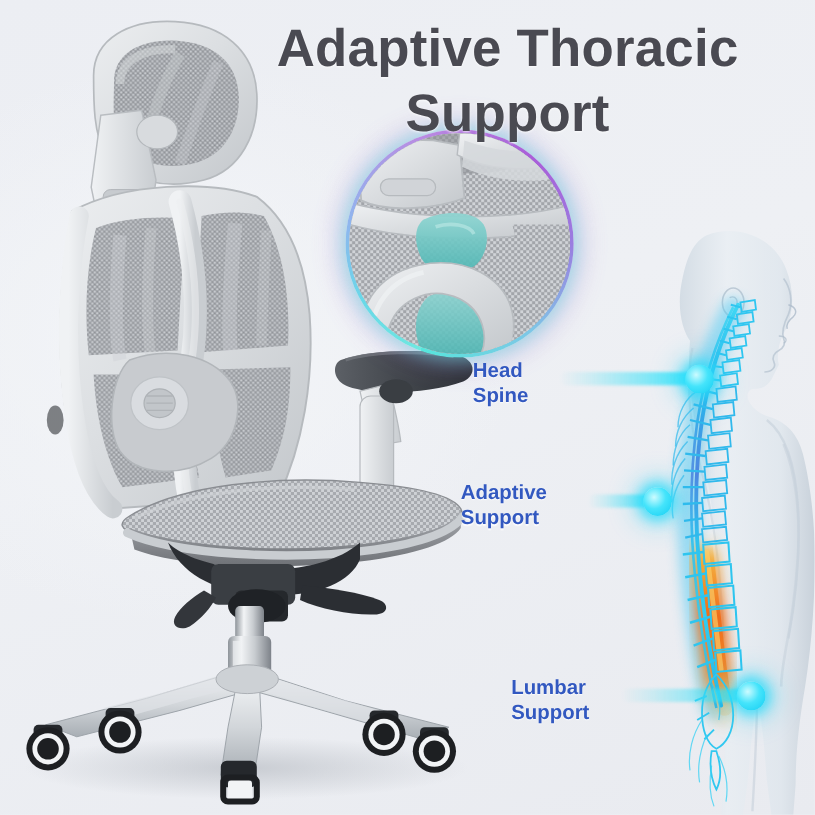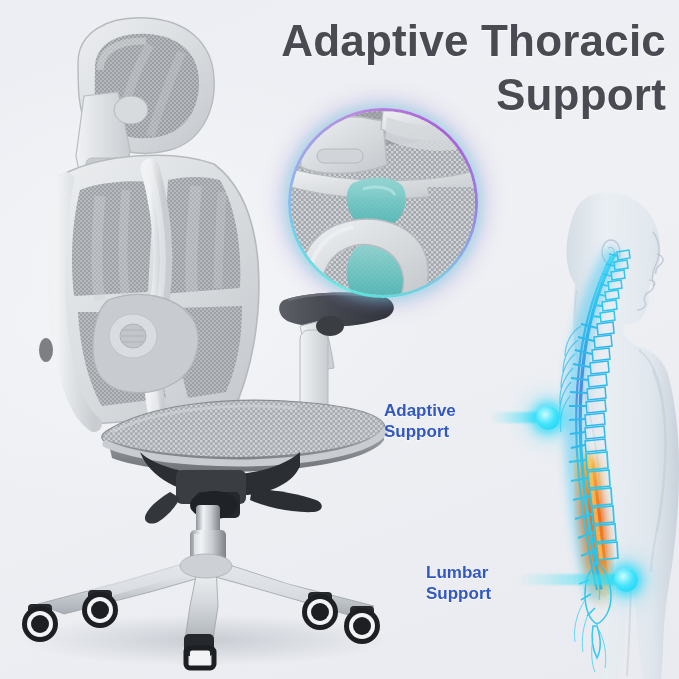--- a/index.html
+++ b/index.html
@@ -12,21 +12,21 @@
     position:relative;width:679px;height:679px;
     background:
       radial-gradient(ellipse 60% 50% at 22% 42%, #f3f5f8 0%, rgba(243,245,248,0) 70%),
       linear-gradient(160deg,#eceef3 0%,#eef0f4 45%,#e9ebf0 100%);
     overflow:hidden;
   }
 
   
   .title-block{
     position:absolute;left:180px;top:14px;width:486px;
-    text-align:right;z-index:40;
+    text-align:center;z-index:40;
   }
   .title-line{
     display:block;
     font-size:44px;line-height:54px;
     font-weight:bold;
     letter-spacing:0.2px;
     color:#4a4a52;
     text-shadow:0 1px 2px rgba(255,255,255,.8);
     white-space:nowrap;
   }
@@ -484,20 +484,28 @@
         <g stroke="#3fd2f4" stroke-width="1" fill="none" opacity="0.8">
           <path d="M92 420 C84 432 80 448 82 462"></path>
           <path d="M96 432 C90 446 88 460 90 472"></path>
           <path d="M106 450 C112 462 114 476 112 488"></path>
           <path d="M100 458 C98 470 98 482 102 492"></path>
         </g>
       </g>
     </svg>
   </div>
 
+  <div class="callout" id="callout-head">
+    <div class="callout-text">
+      <span>Head</span>
+      <span>Spine</span>
+    </div>
+    <div class="beam"></div>
+    <div class="dot"></div>
+  </div>
 
   <div class="callout" id="callout-thoracic">
     <div class="callout-text">
       <span>Adaptive</span>
       <span>Support</span>
     </div>
     <div class="beam"></div>
     <div class="dot"></div>
   </div>
 

